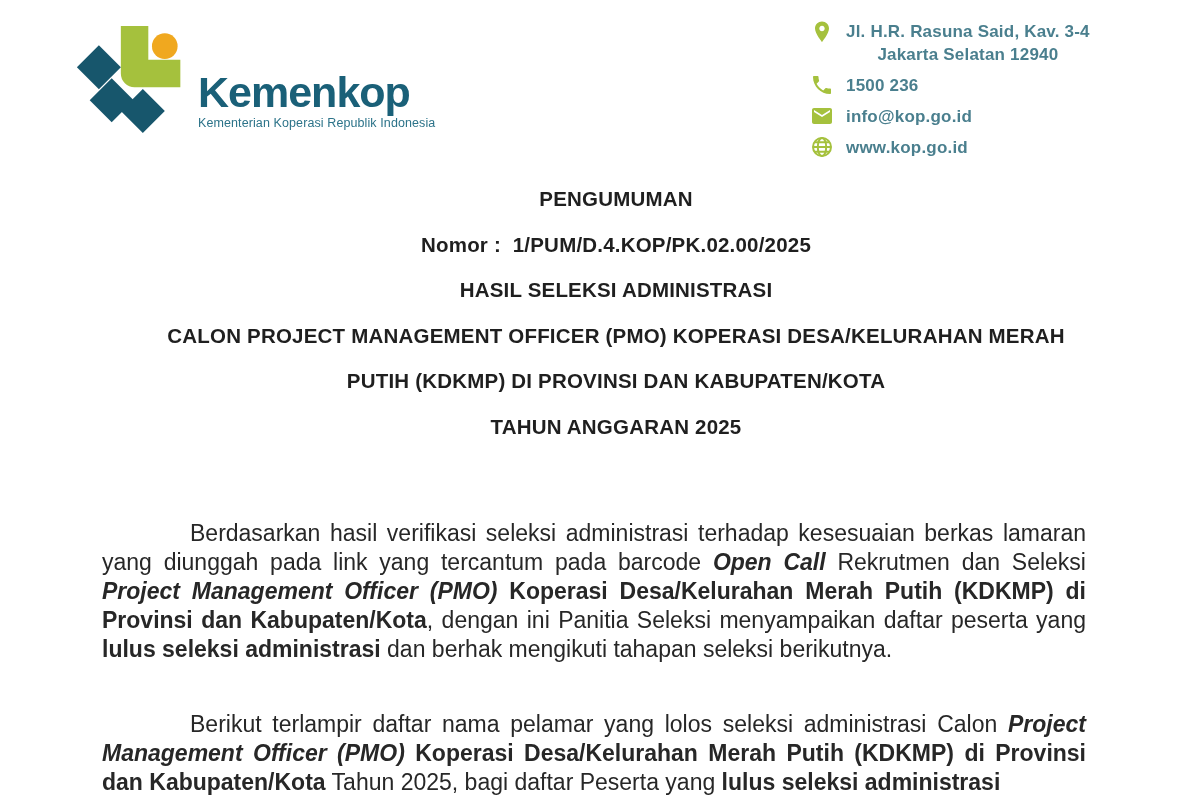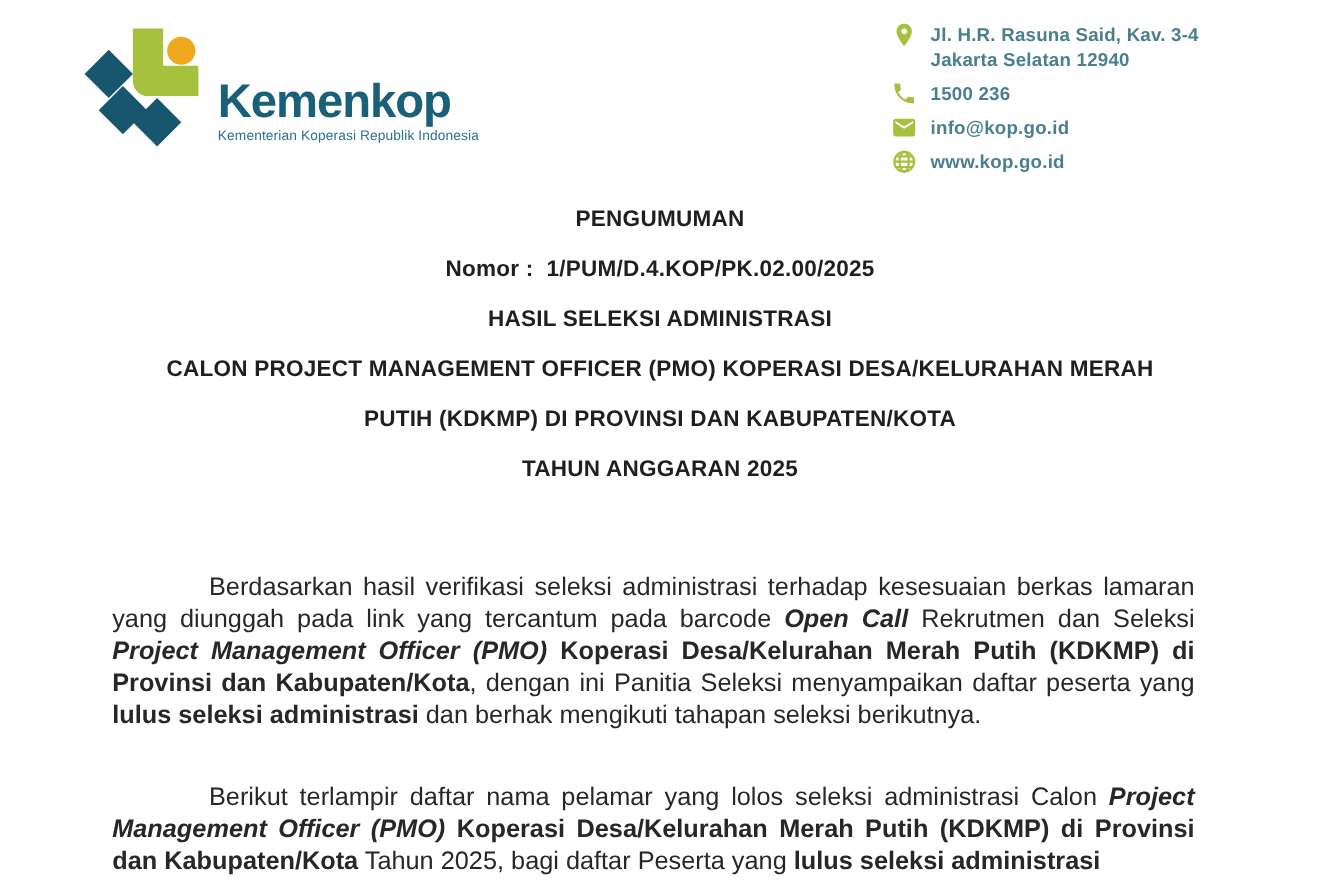--- a/index.html
+++ b/index.html
@@ -17,28 +17,28 @@
   .wordmark {
     font-size: 43px; font-weight: 700; letter-spacing: -1px;
     color: #1a6078; line-height: 1;
   }
   .tagline {
     margin-top: 2px; font-size: 12.5px; font-weight: 500;
     color: #2c7389; letter-spacing: .1px;
   }
 
   .contact { position: absolute; left: 810px; top: 20px; color: #4a7f8e; }
-  .contact-row { display: flex; align-items: flex-start; margin-bottom: 7px; }
+  .contact-row { display: flex; align-items: flex-start; margin-bottom: 7px; text-align: center; }
   .contact-row .cicon { width: 24px; height: 24px; flex: 0 0 auto; margin-right: 12px; margin-top: 0; }
   .contact-row.single { align-items: center; }
   .ctext { font-size: 17px; font-weight: bold; line-height: 23px; letter-spacing: .2px; }
 
   
   .titles {
-    position: absolute; left: 100px; top: 188px; width: 1000px;
+    position: absolute; left: 116px; top: 188px; width: 1000px;
     text-align: center; color: #1f1f1f;
   }
   .t-line {
     font-size: 20.5px; font-weight: 700; line-height: 22px;
     margin-bottom: 23.5px; letter-spacing: .2px; white-space: pre-wrap;
   }
 
   
   .body-text { position: absolute; left: 102px; top: 519px; width: 984px; }
   .para {

